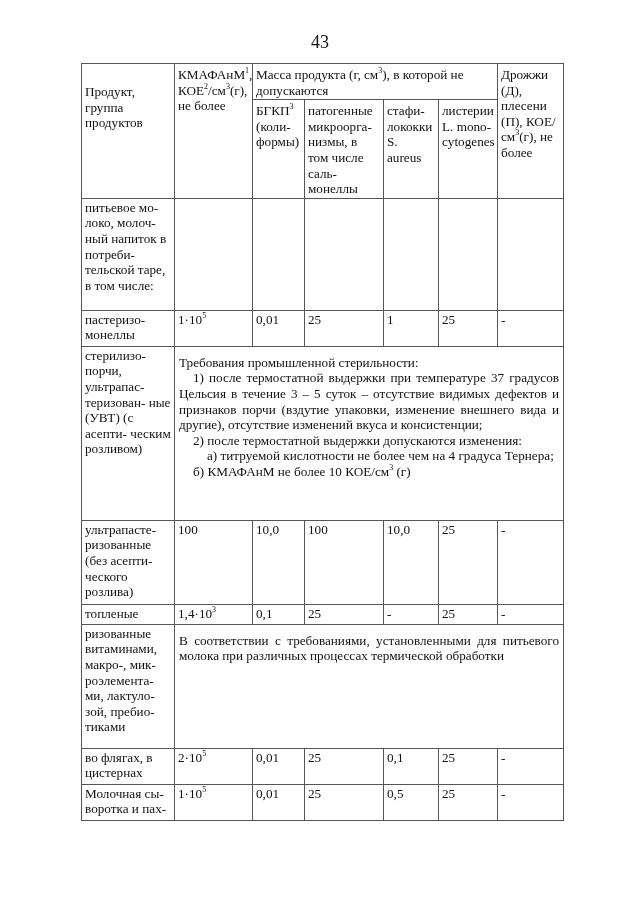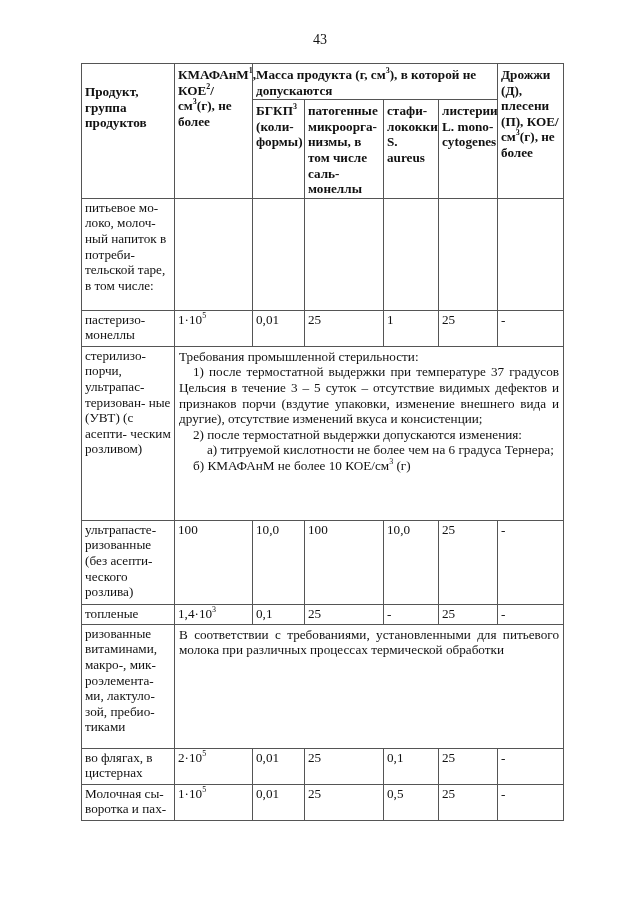--- a/index.html
+++ b/index.html
@@ -1,25 +1,25 @@
 <!DOCTYPE html>
 <html><head>
 <meta charset="utf-8">
 <style>
   html, body { margin:0; padding:0; background:#ffffff; }
   body { width:640px; height:905px; position:relative; overflow:hidden;
          font-family:"Liberation Serif", "DejaVu Serif", serif; color:#111; }
-  .page-num { position:absolute; top:32px; left:0; width:640px; text-align:center; font-size:14px; }
+  .page-num { position:absolute; top:32px; left:0; width:640px; text-align:center; font-size:18px; }
   table { position:absolute; top:63px; left:81px; width:482px; border-collapse:collapse; table-layout:fixed; font-size:13.2px; line-height:15.6px; }
   td { border:1px solid #555; vertical-align:top; padding:1px 3px; }
   .c { text-align:left; }
   .j { text-align:justify; }
-  .hdr td { padding-top:3px;font-weight:bold; }
+  .hdr td { padding-top:3px; }
   sup { font-size:8px; line-height:0; vertical-align:6px; }
-  .full { padding:2px 4px; }
+  .full { padding:8px 4px; }
   .full p { margin:0; }
   .ind1 { text-indent:14px; }
   .ind2 { text-indent:28px; }
 </style>
 </head>
 <body>
 
 <div class="page-num">43</div>
 
 <table>
@@ -63,21 +63,21 @@
     <td class="c">1</td>
     <td class="c">25</td>
     <td class="c">-</td>
   </tr>
   <tr style="height:174px">
     <td>стерилизо- порчи, ультрапас- теризован- ные (УВТ) (с асепти- ческим розливом)</td>
     <td colspan="6" class="full j">
       <p>Требования промышленной стерильности:</p>
       <p class="ind1">1) после термостатной выдержки при температуре 37 градусов Цельсия в течение 3 – 5 суток – отсутствие видимых дефектов и признаков порчи (вздутие упаковки, изменение внешнего вида и другие), отсутствие изменений вкуса и консистенции;</p>
       <p class="ind1">2) после термостатной выдержки допускаются изменения:</p>
-      <p class="ind2">а) титруемой кислотности не более чем на 6 градуса Тернера;</p>
+      <p class="ind2">а) титруемой кислотности не более чем на 4 градуса Тернера;</p>
       <p class="ind1"><span>б) КМАФАнМ не более 10 КОЕ/см</span><sup>3</sup><span> (г)</span></p>
     </td>
   </tr>
   <tr style="height:84px">
     <td>ультрапасте- ризованные (без асепти- ческого розлива)</td>
     <td class="c">100</td>
     <td class="c">10,0</td>
     <td class="c">100</td>
     <td class="c">10,0</td>
     <td class="c">25</td>

